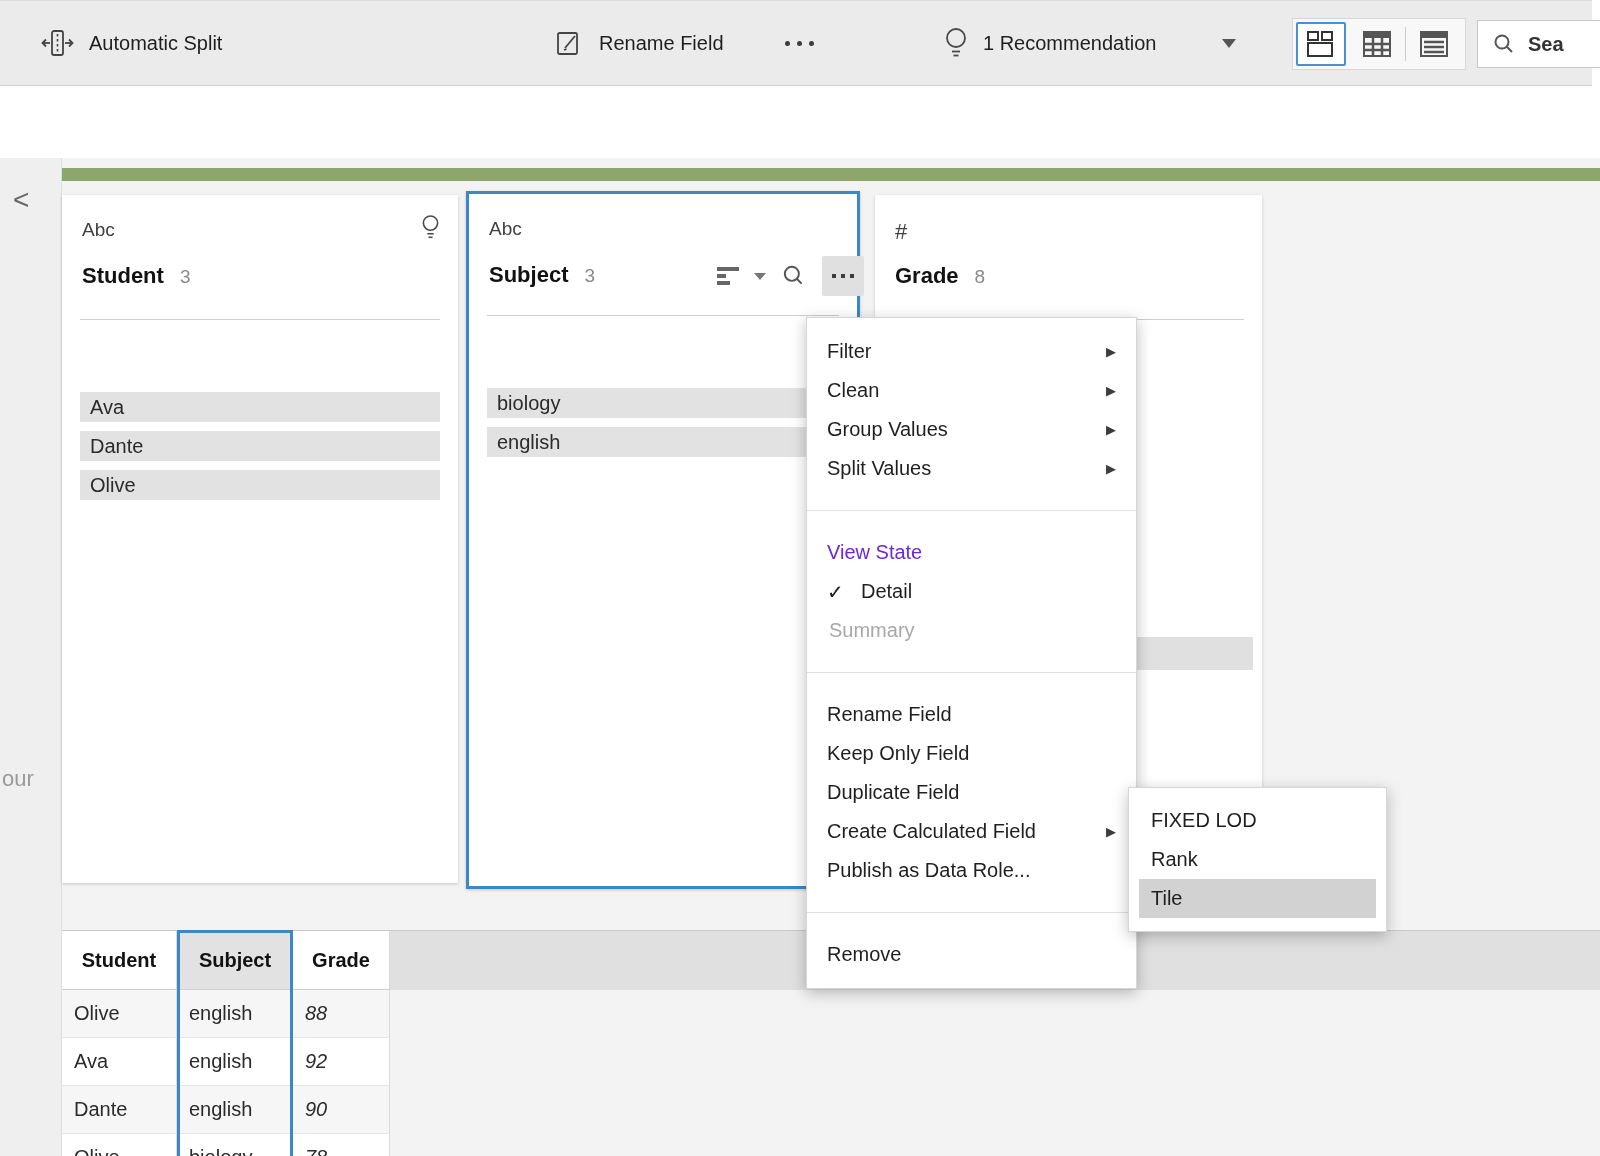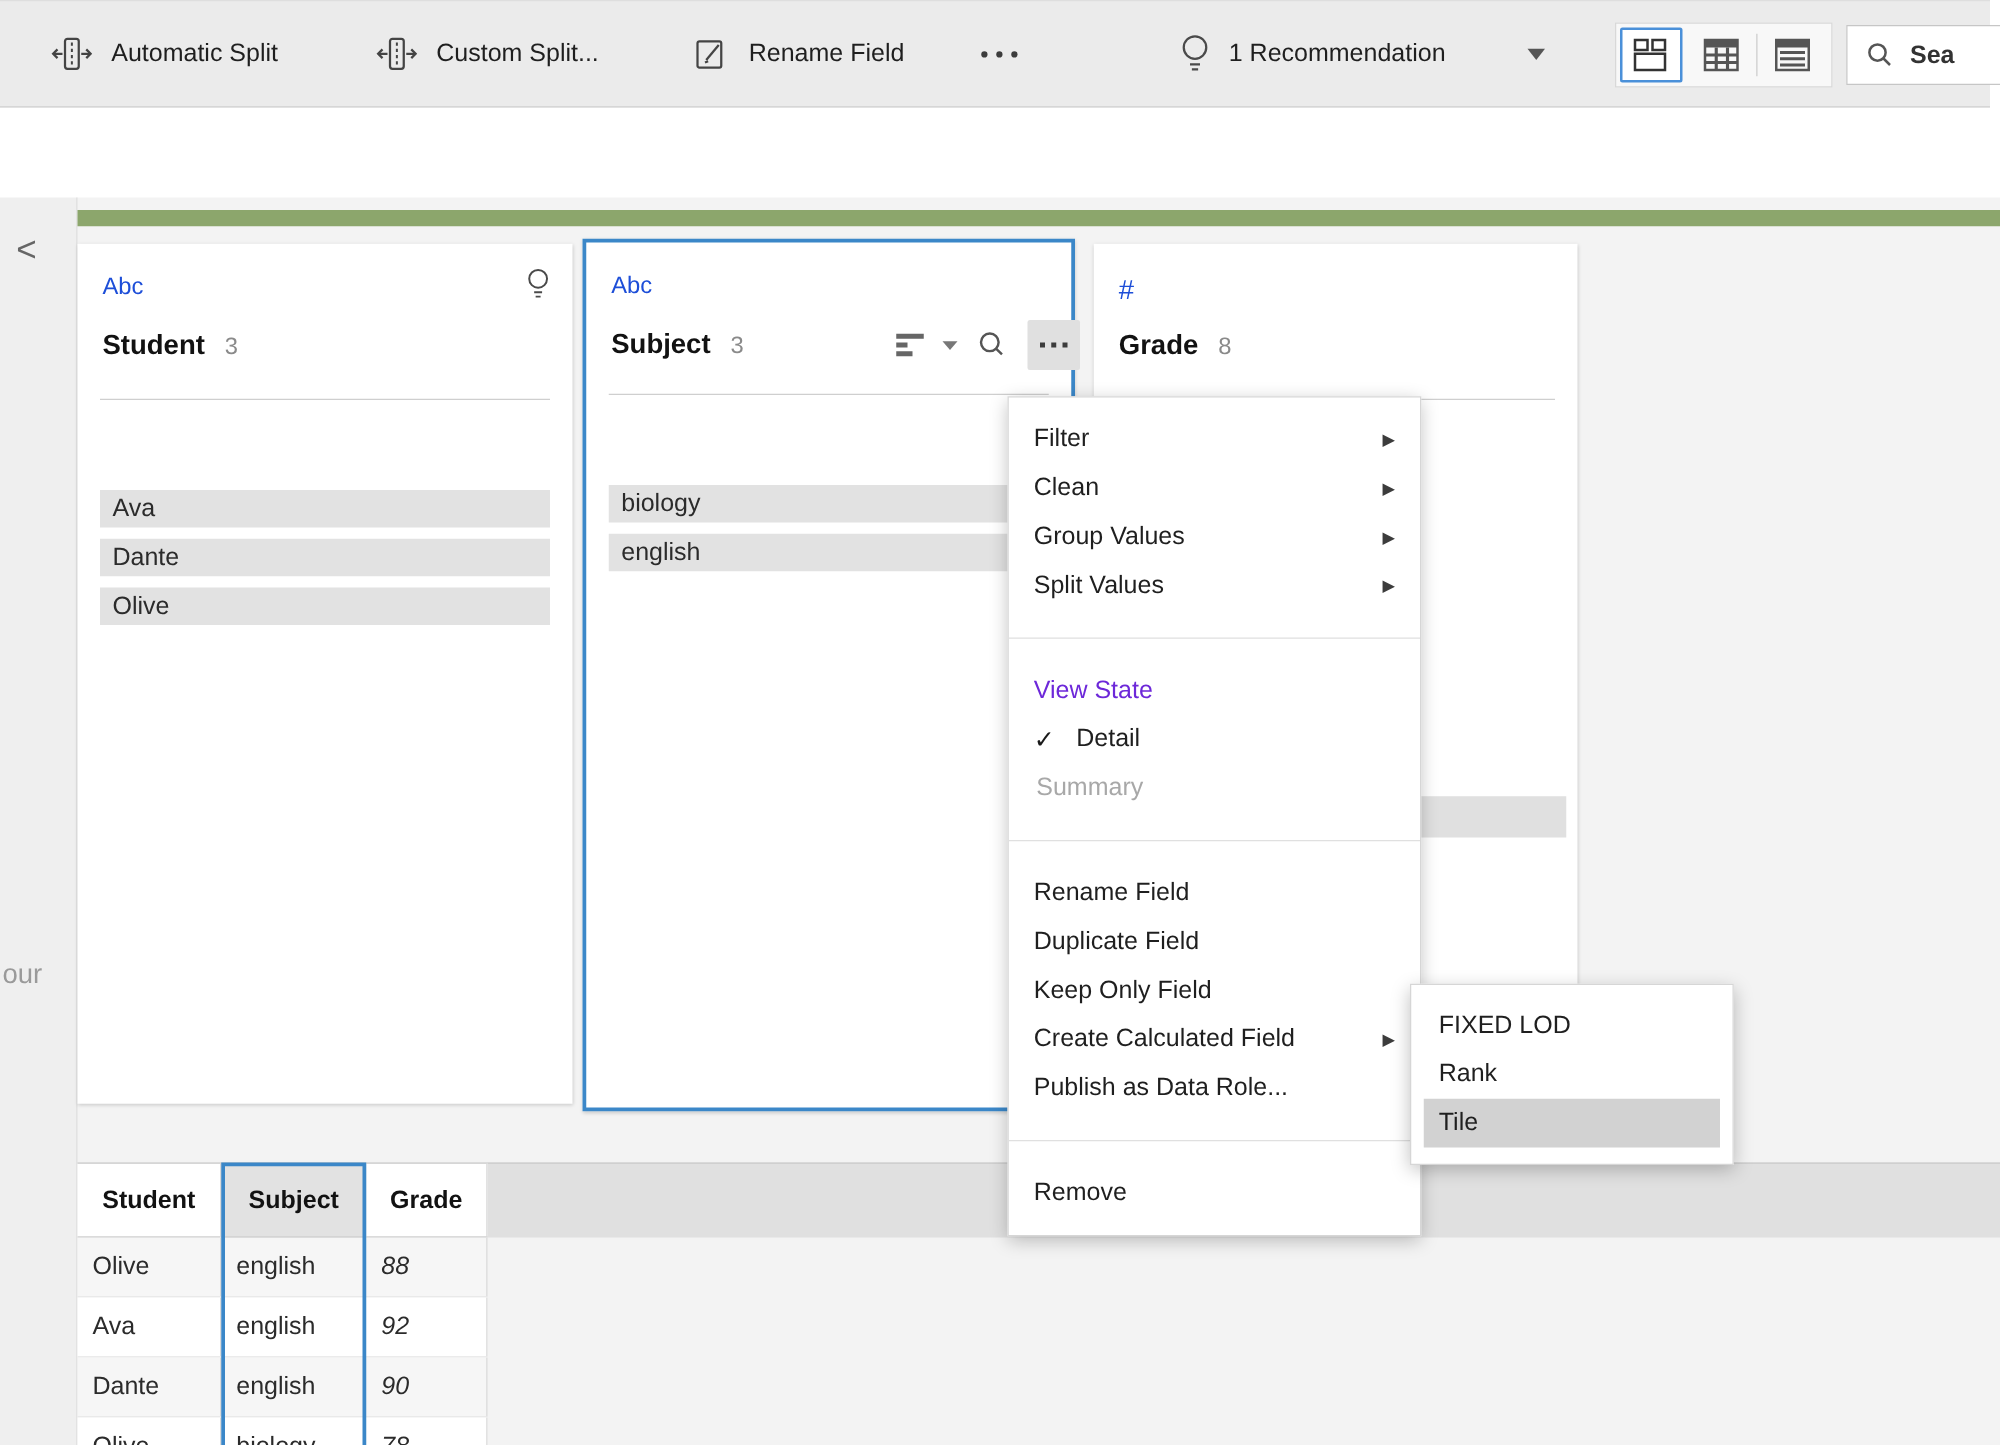--- a/index.html
+++ b/index.html
@@ -38,21 +38,21 @@
   .rail-text { position:absolute; left:2px; top:766px; font-size:22px; color:#9a9a9a; }
   .canvas { position:absolute; left:62px; top:158px; width:1538px; height:998px; background:#f3f3f3; }
   .green-bar { position:absolute; left:62px; top:168px; width:1538px; height:13px; background:#8ca66c; }
 
   
   .card { position:absolute; background:#ffffff; box-shadow:0 1px 3px rgba(0,0,0,0.18); }
   .card-student { left:62px; top:195px; width:396px; height:688px; }
   .card-subject { left:466px; top:191px; width:394px; height:698px;
                   border:3px solid #3b87c8; box-shadow:0 1px 3px rgba(0,0,0,0.18); }
   .card-grade   { left:875px; top:195px; width:387px; height:688px; }
-  .ftype { position:absolute; left:20px; top:24px; font-size:19px; color:#1d4ed8; }
+  .ftype { position:absolute; left:20px; top:24px; font-size:19px; color:#404040; }
   .fname-row { position:absolute; left:20px; top:68px; display:flex; align-items:baseline; gap:16px; }
   .fname { font-size:22px; font-weight:bold; color:#121212; }
   .fcount { font-size:19px; color:#8a8a8a; }
   .card-underline { position:absolute; left:18px; right:18px; top:124px; height:1px; background:#cfcfcf; }
   .values { position:absolute; left:18px; right:18px; top:197px; display:flex; flex-direction:column; gap:9px; }
   .vbar { height:30px; background:#e2e2e2; font-size:20px; color:#2b2b2b;
           display:flex; align-items:center; padding-left:10px; }
   .card-icons { position:absolute; top:62px; left:248px; display:flex; align-items:center; gap:15px; }
   .sort-icon { display:flex; flex-direction:column; gap:3px; }
   .sort-icon i { display:block; height:4px; background:#666; }
@@ -114,33 +114,20 @@
         <line x1="17.5" y1="8" x2="17.5" y2="26" stroke="#444" stroke-width="1.6" stroke-dasharray="2.5 2.5"></line>
         <line x1="3" y1="17" x2="10" y2="17" stroke="#444" stroke-width="1.8"></line>
         <polyline points="6,13.5 2.5,17 6,20.5" fill="none" stroke="#444" stroke-width="1.8"></polyline>
         <line x1="25" y1="17" x2="32" y2="17" stroke="#444" stroke-width="1.8"></line>
         <polyline points="29,13.5 32.5,17 29,20.5" fill="none" stroke="#444" stroke-width="1.8"></polyline>
       </svg>
     </span>
     <span>Automatic Split</span>
   </div>
 
-  <div class="tool-item" style="left:300px;">
-    <span>
-      <svg width="34" height="34" viewBox="0 0 34 34">
-        <rect x="12" y="5" width="11" height="24" rx="2" fill="none" stroke="#444" stroke-width="1.8"></rect>
-        <line x1="17.5" y1="8" x2="17.5" y2="26" stroke="#444" stroke-width="1.6" stroke-dasharray="2.5 2.5"></line>
-        <line x1="3" y1="17" x2="10" y2="17" stroke="#444" stroke-width="1.8"></line>
-        <polyline points="6,13.5 2.5,17 6,20.5" fill="none" stroke="#444" stroke-width="1.8"></polyline>
-        <line x1="25" y1="17" x2="32" y2="17" stroke="#444" stroke-width="1.8"></line>
-        <polyline points="29,13.5 32.5,17 29,20.5" fill="none" stroke="#444" stroke-width="1.8"></polyline>
-      </svg>
-    </span>
-    <span>Custom Split...</span>
-  </div>
 
   <div class="tool-item" style="left:552px;">
     <span>
       <svg width="32" height="32" viewBox="0 0 32 32">
         <rect x="6" y="6" width="19" height="21" rx="1.5" fill="none" stroke="#444" stroke-width="1.8"></rect>
         <line x1="13" y1="21" x2="23" y2="9" stroke="#444" stroke-width="1.8"></line>
         <line x1="12" y1="23" x2="14.5" y2="22" stroke="#444" stroke-width="1.8"></line>
       </svg>
     </span>
     <span>Rename Field</span>
@@ -310,24 +297,24 @@
   <div class="menu-check-item">
     <span class="chk">✓</span>
     <span>Detail</span>
   </div>
   <div class="menu-item-indent">Summary</div>
   <div class="menu-sep"></div>
   <div class="menu-item">
     <span>Rename Field</span>
   </div>
   <div class="menu-item">
+    <span>Keep Only Field</span>
+  </div>
+  <div class="menu-item">
     <span>Duplicate Field</span>
-  </div>
-  <div class="menu-item">
-    <span>Keep Only Field</span>
   </div>
   <div class="menu-item">
     <span>Create Calculated Field</span>
     <span class="arr">▶</span>
   </div>
   <div class="menu-item">
     <span>Publish as Data Role...</span>
   </div>
   <div class="menu-sep"></div>
   <div class="menu-item">

